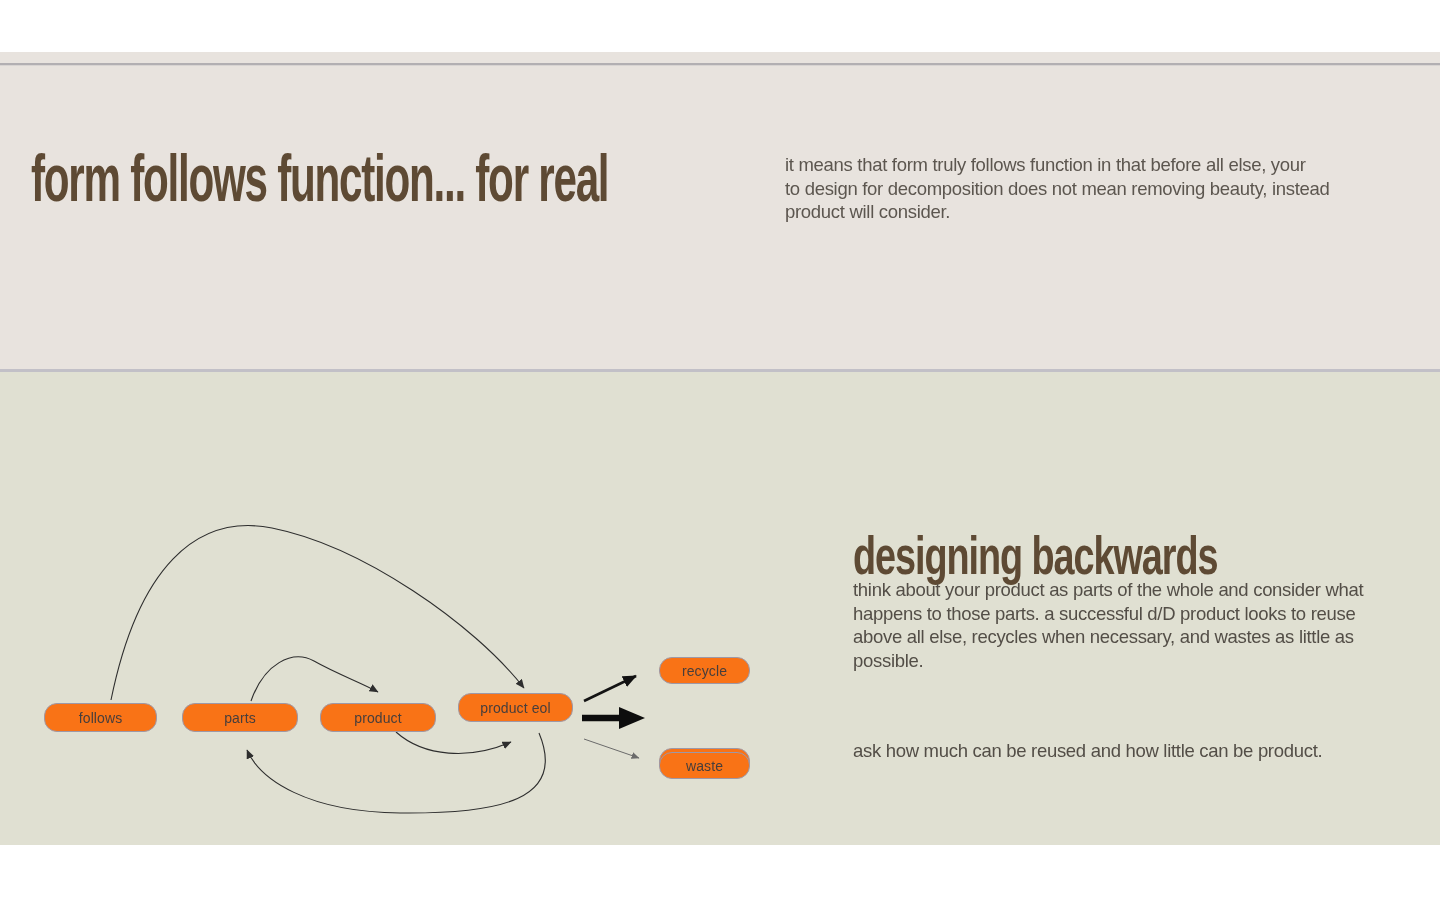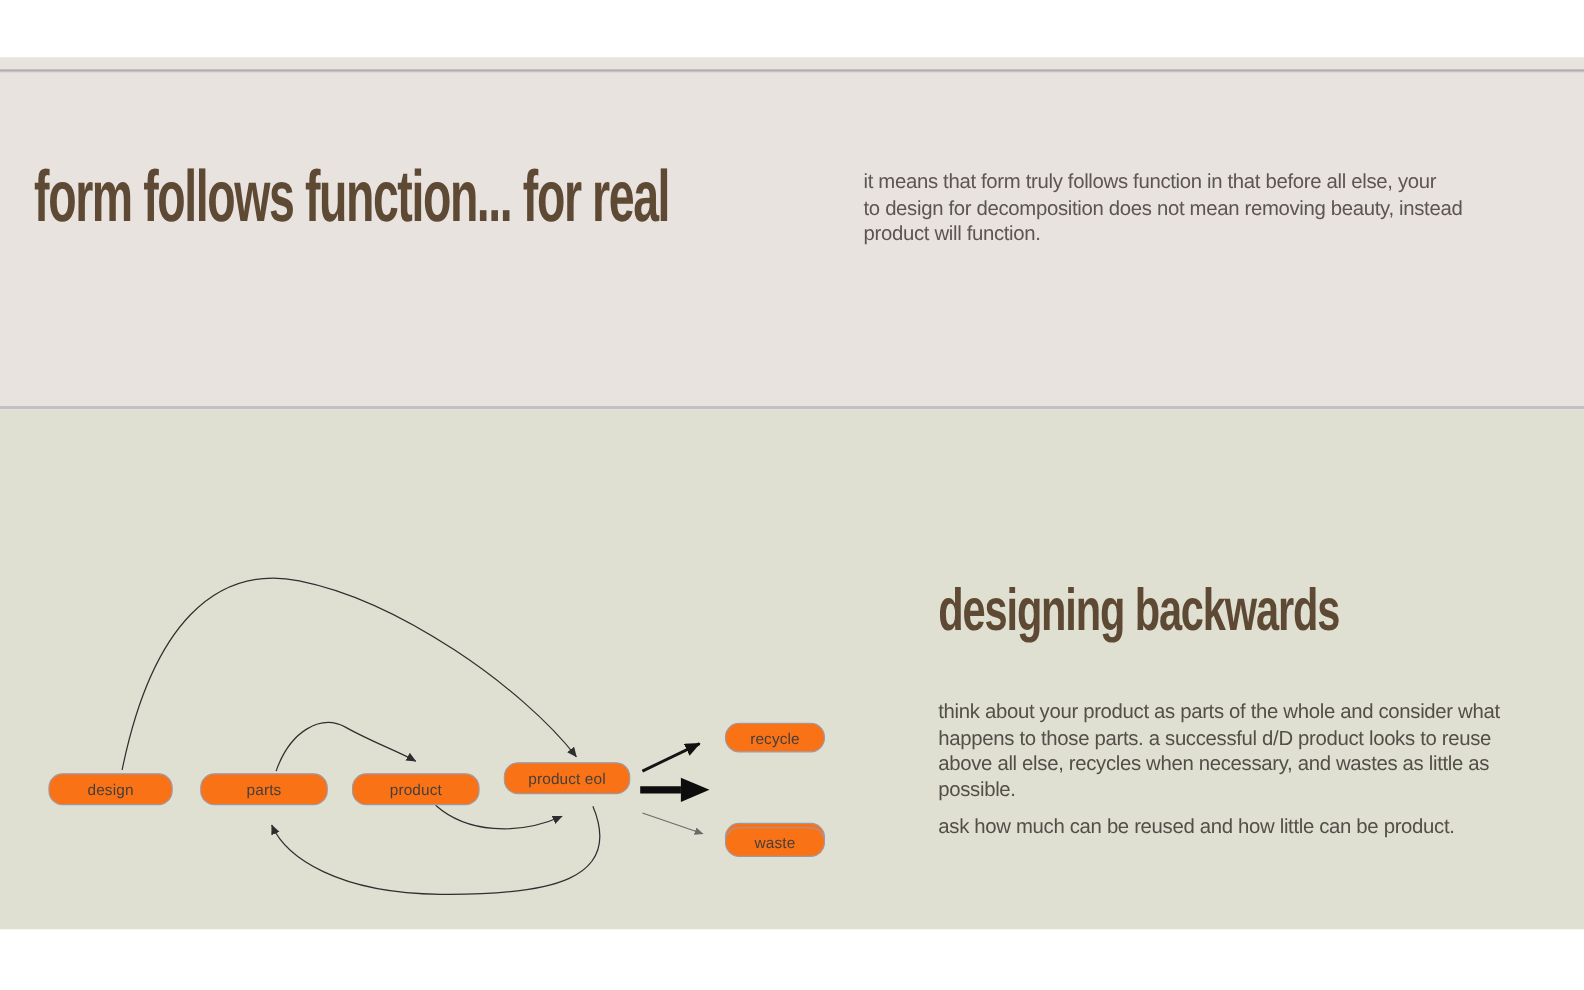--- a/index.html
+++ b/index.html
@@ -29,21 +29,21 @@
   }
   .section-title {
     position:absolute; left:853px; top:524px;
     font-size:54px; font-weight:600; letter-spacing:-1.5px; color:#5e4a34;
     transform:scaleX(0.70); transform-origin:left top; white-space:nowrap;
   }
   .body-para {
     position:absolute; left:853px; width:545px;
     font-size:18.5px; line-height:23.5px; color:#534e47; letter-spacing:-0.3px;
   }
-  .body-para.p1 { top:635px; }
+  .body-para.p1 { top:578px; }
   .body-para.p2 { top:739px; }
 
   
   #edges { position:absolute; left:0; top:0; width:1440px; height:900px; }
   .node {
     position:absolute; display:flex; align-items:center; justify-content:center;
     background:#f97316; border:1px solid #9d98a7; border-radius:13px;
     font-size:14px; color:#473e3c; letter-spacing:0.1px;
   }
   .node.design      { left:44px;  top:703px; width:113px; height:29px; }
@@ -63,21 +63,21 @@
 
   <div class="panel-beige">
     <div class="rule-top"></div>
   </div>
 
   <h1 class="slide-title">form follows function... for real</h1>
 
   <div class="intro-para">
     <div>it means that form truly follows function in that before all else, your</div>
     <div>to design for decomposition does not mean removing beauty, instead</div>
-    <div>product will function.</div>
+    <div>product will consider.</div>
   </div>
 
   <div class="rule-mid"></div>
   <div class="panel-green"></div>
 
   <svg id="edges" viewBox="0 0 1440 900" xmlns="http://www.w3.org/2000/svg">
     <defs>
       <marker id="ah-dark" markerUnits="userSpaceOnUse" markerWidth="10" markerHeight="9" refX="8.5" refY="4" orient="auto">
         <path d="M0,0 L9,4 L0,8 z" fill="#2e2e2e"></path>
       </marker>
@@ -100,21 +100,21 @@
     <path d="M 584 701 L 636 676" fill="none" stroke="#141414" stroke-width="2.6" marker-end="url(#ah-med)"></path>
 
     <g>
       <line x1="582" y1="718" x2="619" y2="718" stroke="#0d0d0d" stroke-width="6.5"></line>
       <polygon points="619,707 645,718 619,729" fill="#0d0d0d"></polygon>
     </g>
 
     <path d="M 584 739 L 639 758" fill="none" stroke="#6b6b6b" stroke-width="1" marker-end="url(#ah-small)"></path>
   </svg>
 
-  <div class="node design">design</div>
+  <div class="node design">follows</div>
   <div class="node parts">parts</div>
   <div class="node product">product</div>
   <div class="node product-eol">product eol</div>
   <div class="node recycle">recycle</div>
   <div class="node reuse">reuse</div>
   <div class="node waste">waste</div>
 
   <h2 class="section-title">designing backwards</h2>
 
   <div class="body-para p1">

